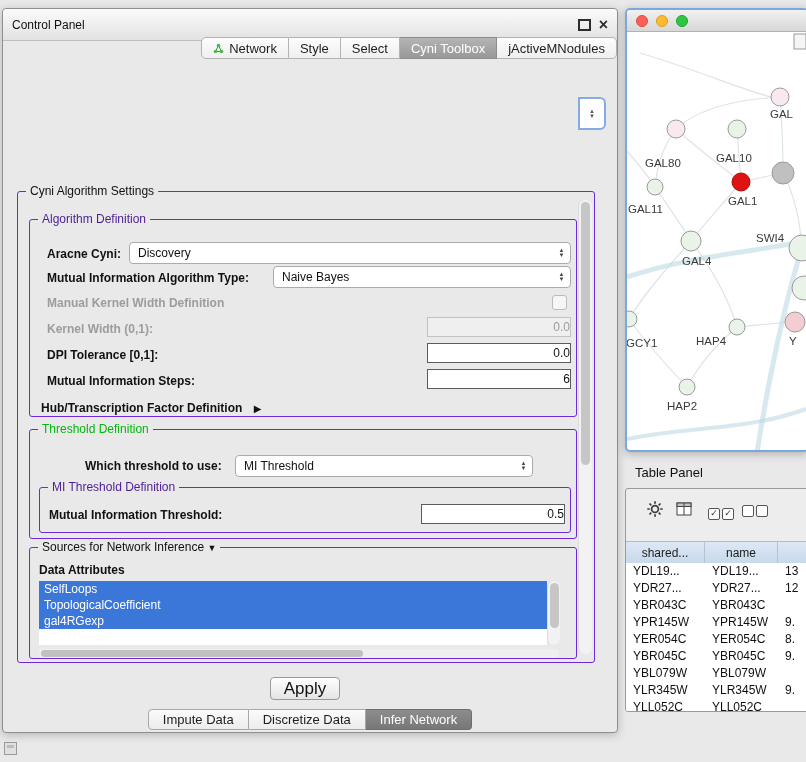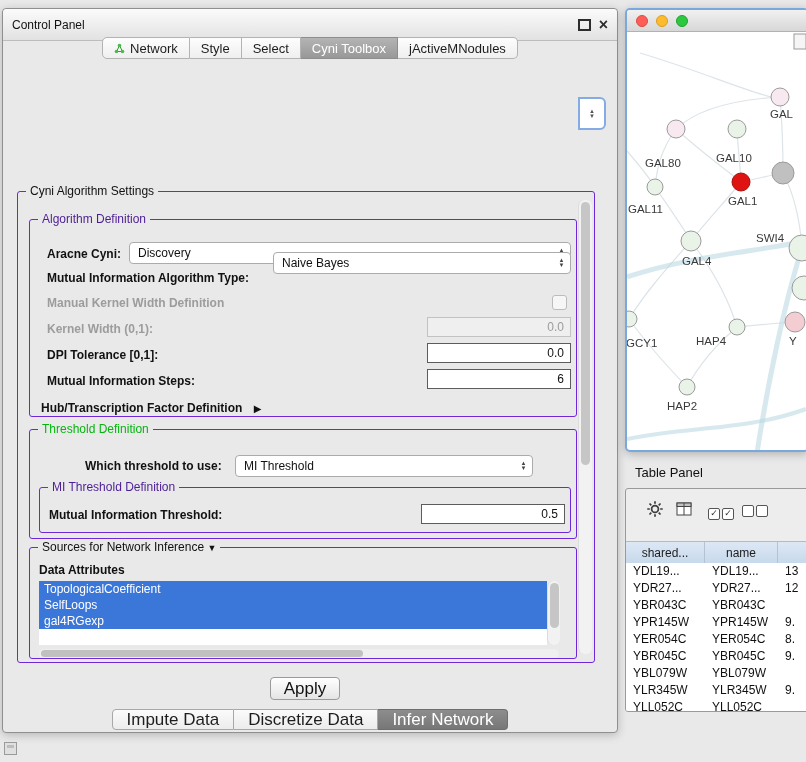--- a/index.html
+++ b/index.html
@@ -9,28 +9,28 @@
   
   .cp-win{position:absolute;left:2px;top:8px;width:614px;height:723px;background:#e9e9e9;
           border:1px solid #8f8f8f;border-radius:4px;box-shadow:0 2px 10px rgba(0,0,0,.22)}
   .cp-titlebar{position:absolute;left:0;top:0;right:0;height:32px;background:linear-gradient(#fbfbfb,#e2e2e2);
           border-bottom:1px solid #bdbdbd;border-radius:4px 4px 0 0;display:flex;align-items:center;
           padding:0 9px;box-sizing:border-box}
   .winbtns{margin-left:auto;display:flex;align-items:center;gap:8px}
   .float-btn{width:9px;height:8px;border:2px solid #2d2d2d}
   .close-btn{font-size:16px;font-weight:bold;line-height:1;color:#2d2d2d}
   
-  .tabs{position:absolute;top:28px;left:0;right:0;display:flex;justify-content:center}
+  .tabs{position:absolute;top:28px;left:0;right:0;display:flex;justify-content:flex-end}
   .tab{height:22px;display:flex;align-items:center;gap:5px;padding:0 11px;font-size:13px;color:#1d1d1d;
        background:linear-gradient(#fdfdfd,#efefef);border:1px solid #b3b3b3;border-left:none;box-sizing:border-box}
   .tab:first-child{border-left:1px solid #b3b3b3;border-radius:5px 0 0 5px}
   .tab:last-child{border-radius:0 5px 5px 0}
   .tab.sel{background:linear-gradient(#b4b4b4,#989898);color:#fff;border-color:#8d8d8d}
   .seg-row{position:absolute;left:0;right:0;display:flex;justify-content:center}
-  .seg{height:21px;display:flex;align-items:center;padding:0 14px;font-size:17px;color:#1d1d1d;
+  .seg{height:21px;display:flex;align-items:center;padding:0 14px;font-size:13px;color:#1d1d1d;
        background:linear-gradient(#fbfbfb,#ececec);border:1px solid #a8a8a8;border-left:none;box-sizing:border-box}
   .seg:first-child{border-left:1px solid #a8a8a8;border-radius:4px 0 0 4px}
   .seg:last-child{border-radius:0 4px 4px 0}
   .seg.sel{background:linear-gradient(#8d8d8d,#777)!important;color:#fff;border-color:#6e6e6e}
   
   .popup{position:absolute;left:14px;top:47px;width:561px;height:118px;background:#fff;
          border:1px solid #b5b5b5;box-shadow:0 4px 12px rgba(0,0,0,.3);z-index:50;font-size:13px}
   .popup .ph{color:#b9b9b9;text-align:center;line-height:17px}
   .popup .it{padding-left:3px;line-height:16px;color:#0c0c0c;white-space:nowrap}
   .popup .it.bold{font-weight:bold}
@@ -42,21 +42,21 @@
   .legend{position:absolute;top:-8px;left:8px;background:#e9e9e9;padding:0 4px;font-size:12px;white-space:nowrap}
   .legend.blue{color:#4c1d95}
   .legend.green{color:#07b411}
   .lbl{position:absolute;font-weight:bold;font-size:12px;white-space:nowrap}
   .lbl.dis{color:#9c9c9c}
   .combo{position:absolute;background:#fff;border:1px solid #ababab;border-radius:4px;display:flex;
          align-items:center;box-sizing:border-box;padding-left:8px;font-size:12px;color:#111}
   .combo .arrows{margin-left:auto;width:17px;align-self:stretch;display:flex;flex-direction:column;
          align-items:center;justify-content:center;font-size:6px;line-height:5px;color:#444}
   .tf{position:absolute;background:#fff;border:1px solid #5c5c5c;box-sizing:border-box;font-size:12px;
-      display:flex;align-items:center;justify-content:flex-end;padding-right:6px}
+      display:flex;align-items:center;justify-content:flex-end;}
   .tf.dis{background:#efefef;border:1px solid #c2c2c2;color:#9c9c9c}
   .checkbox{position:absolute;width:13px;height:13px;background:#f6f6f6;border:1px solid #bcbcbc;border-radius:3px}
   .tri{font-size:10px;color:#111}
   
   .sb-track-v{position:absolute;width:13px;background:#f2f2f2;border-left:1px solid #dcdcdc;border-radius:6px}
   .sb-thumb-v{position:absolute;left:2px;width:9px;background:#c6c6c6;border-radius:5px}
   .sb-track-h{position:absolute;height:9px;background:#efefef;border-radius:5px}
   .sb-thumb-h{position:absolute;top:1px;height:7px;background:#c0c0c0;border-radius:4px}
   
   .attr-list{position:absolute;background:#fff;overflow:hidden}
@@ -152,21 +152,21 @@
     </div>
     <span class="lbl" style="left:44px;top:238px">Aracne Cyni:</span>
     <div class="combo" style="left:126px;top:233px;width:442px;height:22px">
       <span>Discovery</span>
       <span class="arrows">
           <span>▲</span>
           <span>▼</span>
         </span>
     </div>
     <span class="lbl" style="left:44px;top:262px">Mutual Information Algorithm Type:</span>
-    <div class="combo" style="left:270px;top:243px;width:298px;height:22px">
+    <div class="combo" style="left:270px;top:257px;width:298px;height:22px">
       <span>Naive Bayes</span>
       <span class="arrows">
           <span>▲</span>
           <span>▼</span>
         </span>
     </div>
     <span class="lbl dis" style="left:44px;top:287px">Manual Kernel Width Definition</span>
     <span class="checkbox" style="left:549px;top:286px"></span>
     <span class="lbl dis" style="left:44px;top:313px">Kernel Width (0,1):</span>
     <div class="tf dis" style="left:424px;top:308px;width:144px;height:20px">
@@ -205,22 +205,22 @@
     </div>
 
     <div class="group" style="left:26px;top:538px;width:548px;height:112px">
       <span class="legend">
         <span>Sources for Network Inference</span>
         <span class="tri" style="font-size:9px">▼</span>
       </span>
     </div>
     <span class="lbl" style="left:36px;top:554px">Data Attributes</span>
     <div class="attr-list" style="left:36px;top:572px;width:508px;height:64px">
+      <div class="attr-item">SelfLoops</div>
       <div class="attr-item">TopologicalCoefficient</div>
-      <div class="attr-item">SelfLoops</div>
       <div class="attr-item">gal4RGexp</div>
     </div>
     <div class="sb-track-v" style="left:544px;top:572px;height:64px;width:12px">
       <div class="sb-thumb-v" style="top:2px;height:70%"></div>
     </div>
     <div class="sb-track-h" style="left:36px;top:640px;width:520px">
       <div class="sb-thumb-h" style="left:2px;width:62%"></div>
     </div>
 
     <div class="btn" style="left:267px;top:668px;width:68px;height:21px">Apply</div>

